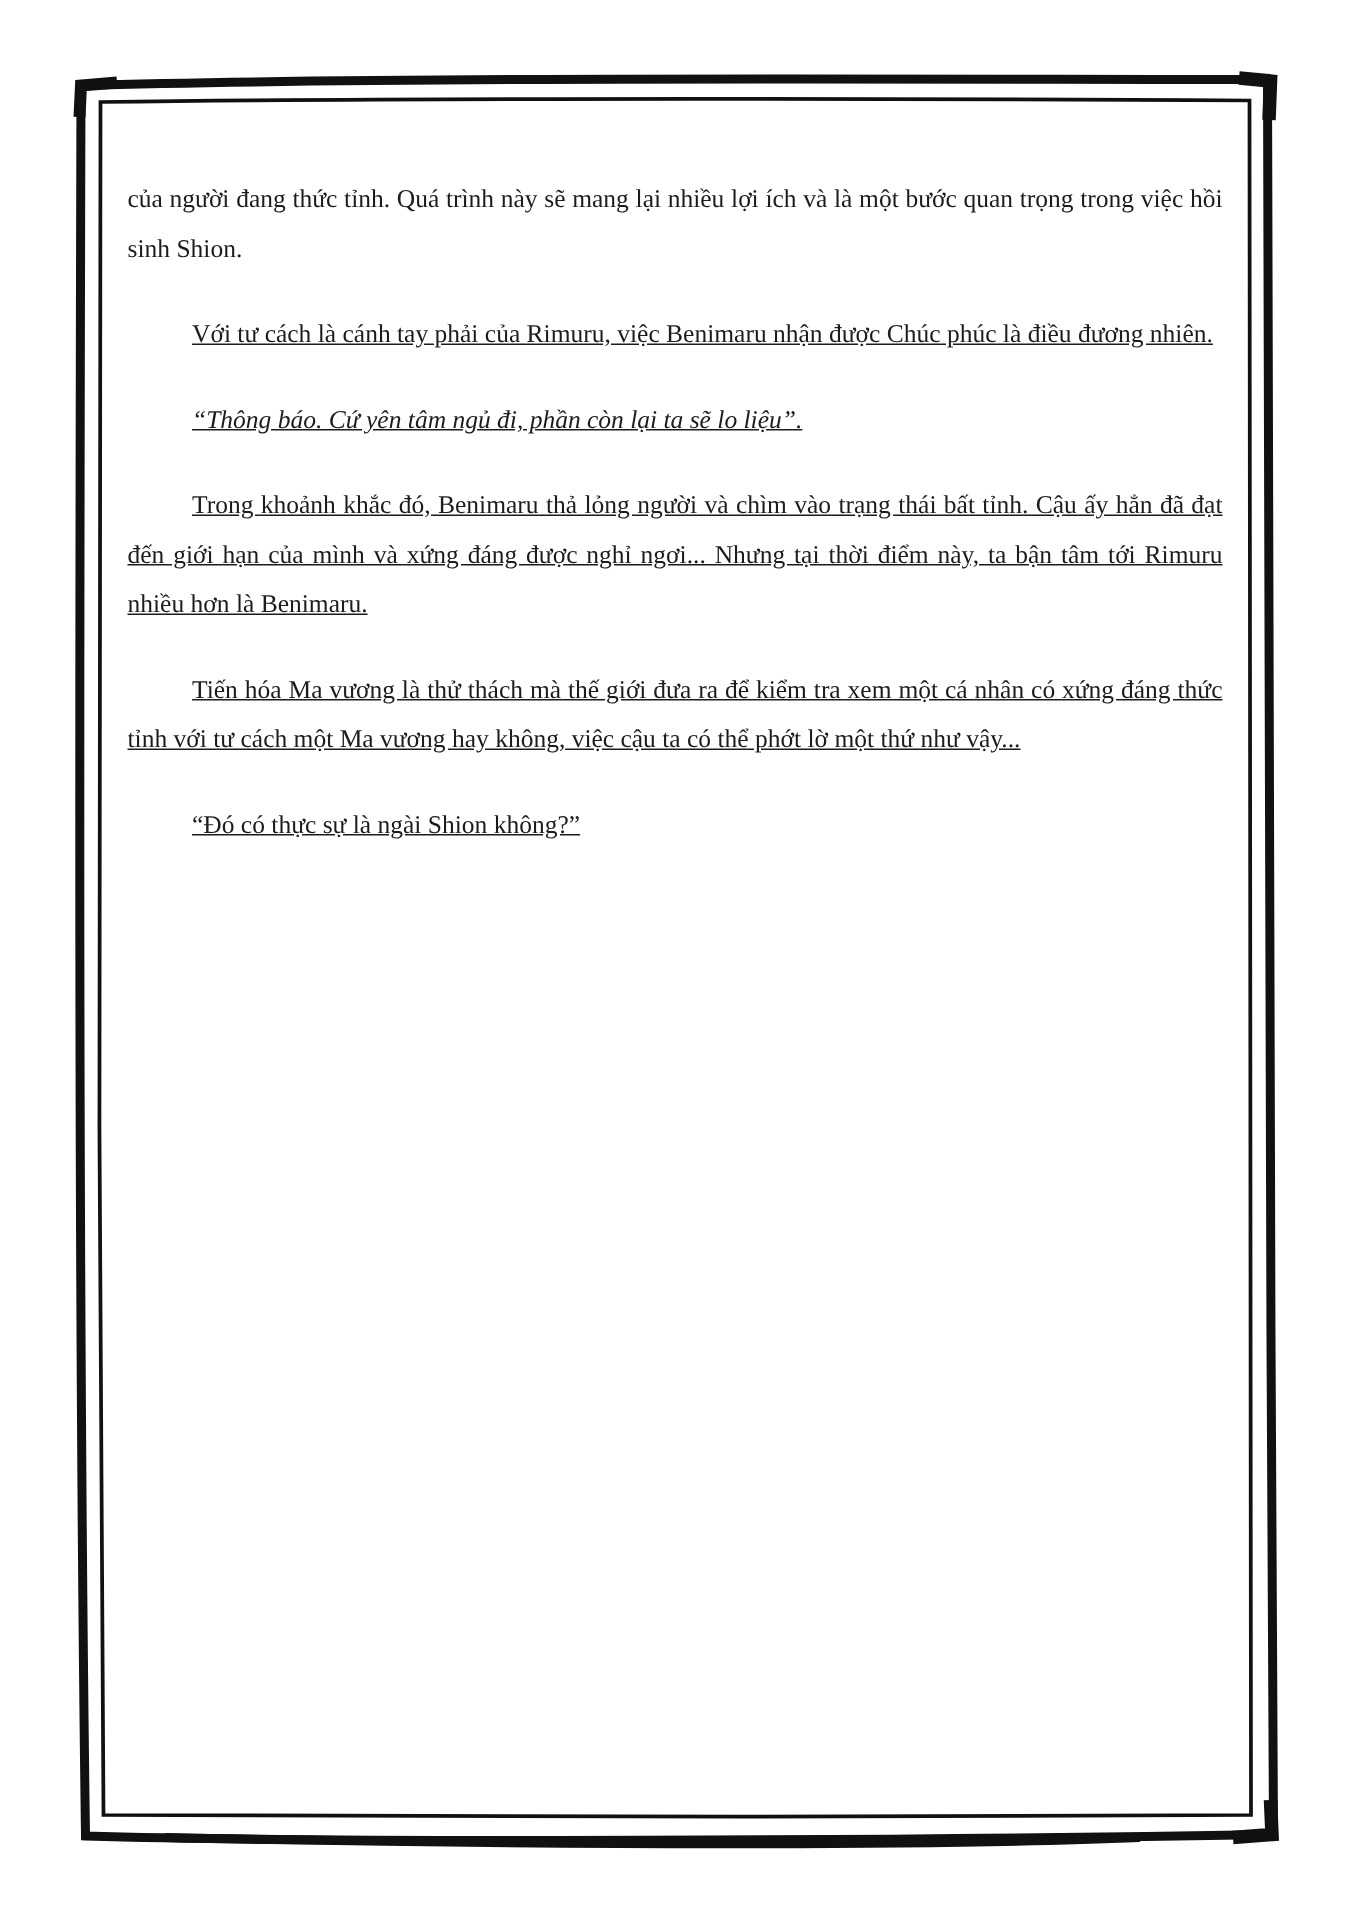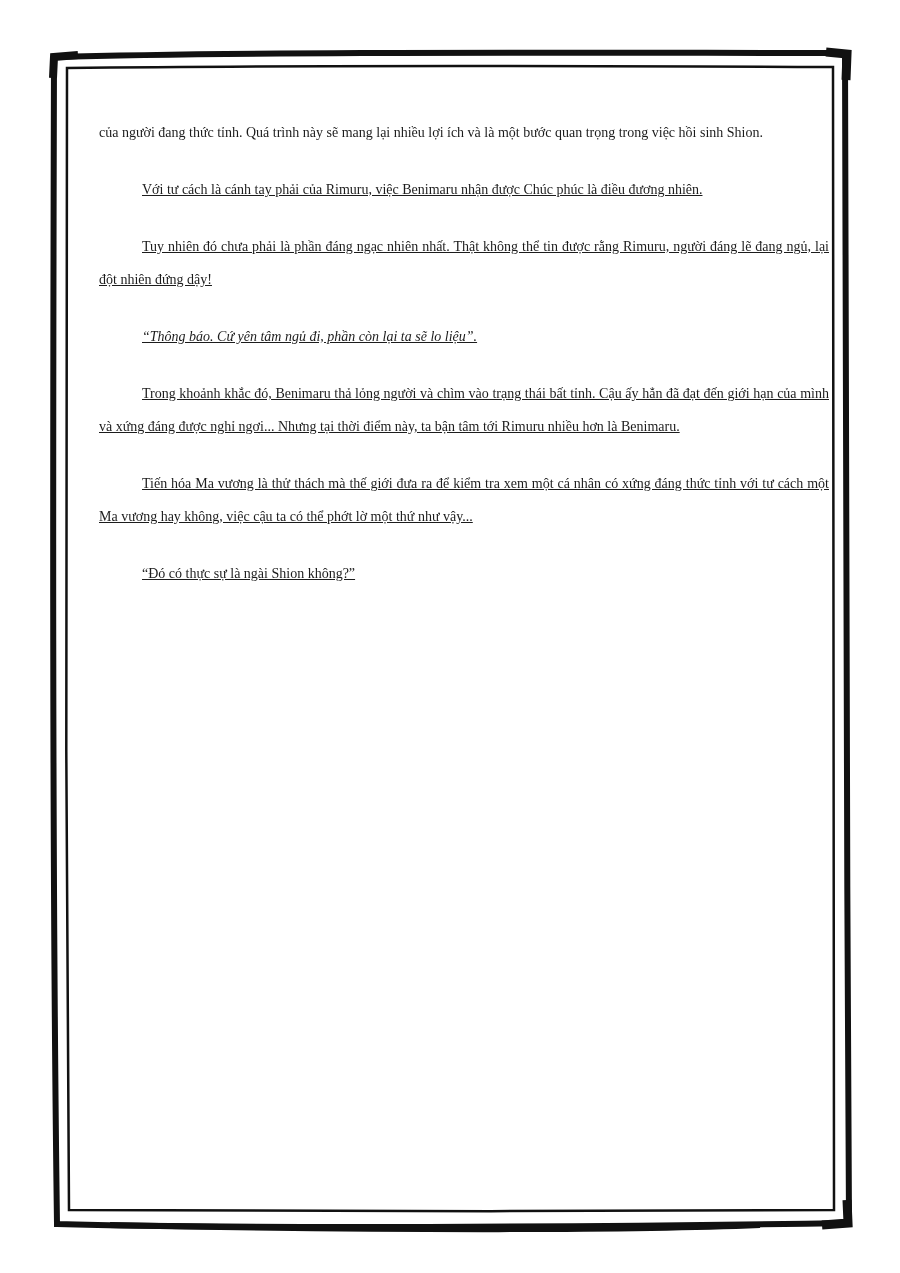--- a/index.html
+++ b/index.html
@@ -9,24 +9,23 @@
   }
   *{margin:0;padding:0;box-sizing:border-box;}
   html,body{width:900px;height:1273px;background:var(--bg);overflow:hidden;}
   body{position:relative;font-family:"Liberation Serif","DejaVu Serif",serif;}
   .frame{position:absolute;left:0;top:0;width:900px;height:1273px;pointer-events:none;}
   .frame path{stroke:var(--ink);fill:none;}
   .content{
     position:absolute;
     left:85px;top:116px;width:730px;
     color:var(--text);
-    font-size:14px;
+    font-size:17px;
     line-height:33px;
     text-align:justify;
-    margin-left:14px;
   }
   .content p{margin:0 0 24px 0;}
   .content p.indent{text-indent:43px;text-decoration:underline;}
   .content p.italic{font-style:italic;}
 </style>
 </head>
 <body>
 
 <div class="page">
 
@@ -46,20 +45,19 @@
 
     <path d="M 826 52 L 847 54 L 846 80" stroke-width="9"></path>
     <path d="M 53 78 L 54 57 L 78 55" stroke-width="8"></path>
     <path d="M 847 1200 L 848 1223 L 822 1225" stroke-width="9"></path>
     <path d="M 110 1225 C 400 1231, 640 1230, 760 1225" stroke-width="6"></path>
   </svg>
 
   <div class="content" id="content">
       <p class="">của người đang thức tỉnh. Quá trình này sẽ mang lại nhiều lợi ích và là một bước quan trọng trong việc hồi sinh Shion.</p>
       <p class="indent">Với tư cách là cánh tay phải của Rimuru, việc Benimaru nhận được Chúc phúc là điều đương nhiên.</p>
-      <p class="indent">Tuy nhiên đó chưa phải là phần đáng ngạc nhiên nhất. Thật không thể tin được rằng Rimuru, người đáng lẽ đang ngủ, lại đột nhiên đứng dậy!</p>
       <p class="indent italic">“Thông báo. Cứ yên tâm ngủ đi, phần còn lại ta sẽ lo liệu”.</p>
       <p class="indent">Trong khoảnh khắc đó, Benimaru thả lỏng người và chìm vào trạng thái bất tỉnh. Cậu ấy hẳn đã đạt đến giới hạn của mình và xứng đáng được nghỉ ngơi... Nhưng tại thời điểm này, ta bận tâm tới Rimuru nhiều hơn là Benimaru.</p>
       <p class="indent">Tiến hóa Ma vương là thử thách mà thế giới đưa ra để kiểm tra xem một cá nhân có xứng đáng thức tỉnh với tư cách một Ma vương hay không, việc cậu ta có thể phớt lờ một thứ như vậy...</p>
       <p class="indent">“Đó có thực sự là ngài Shion không?”</p>
     </div>
 
 </div>
 
 </body></html>

